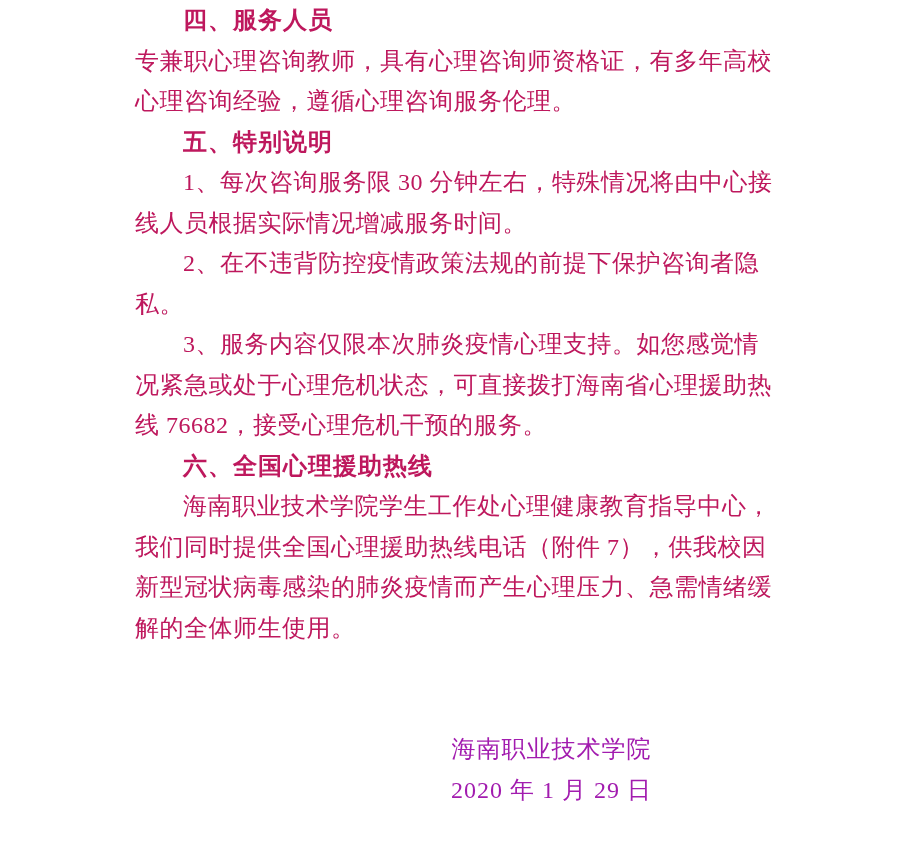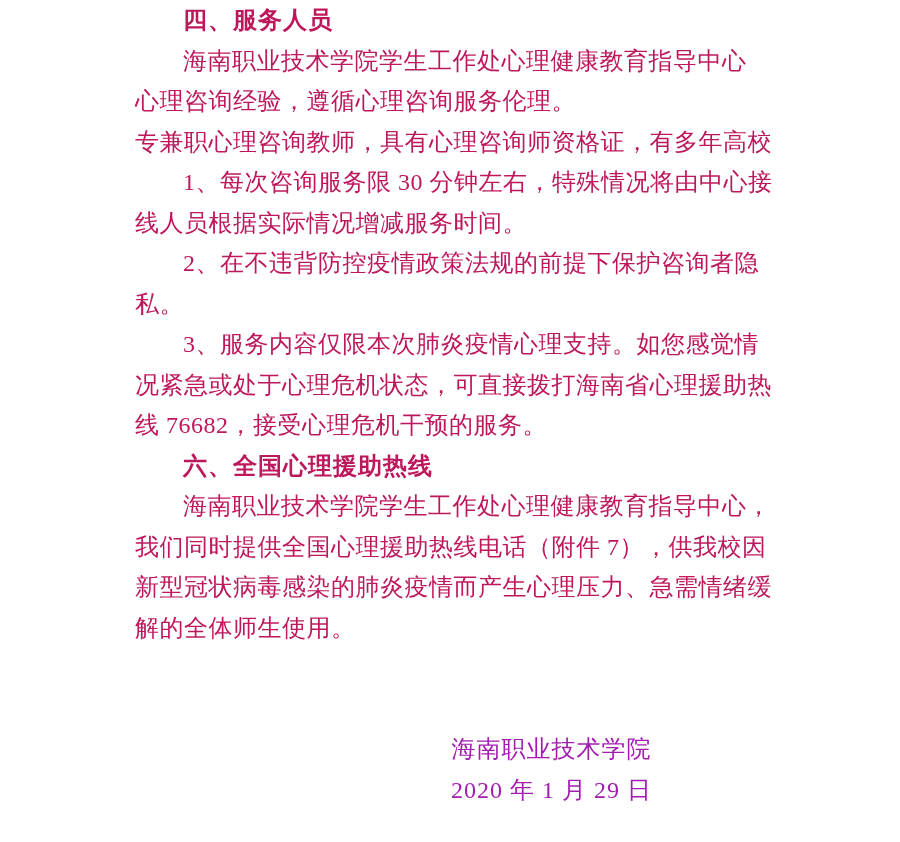--- a/index.html
+++ b/index.html
@@ -52,23 +52,23 @@
     text-align: center;
   }
 </style>
 </head>
 <body>
 
 <div class="page">
   <div class="doc">
     <div id="sections">
         <div class="line heading indent">四、服务人员</div>
-        <div class="line indent">海南职业技术学院学生工作处心理健康教育指导中心</div>
+        <div class="line">专兼职心理咨询教师，具有心理咨询师资格证，有多年高校</div>
         <div class="line">心理咨询经验，遵循心理咨询服务伦理。</div>
-        <div class="line">专兼职心理咨询教师，具有心理咨询师资格证，有多年高校</div>
+        <div class="line heading indent">五、特别说明</div>
         <div class="line indent">1、每次咨询服务限 30 分钟左右，特殊情况将由中心接</div>
         <div class="line">线人员根据实际情况增减服务时间。</div>
         <div class="line indent">2、在不违背防控疫情政策法规的前提下保护咨询者隐</div>
         <div class="line">私。</div>
         <div class="line indent">3、服务内容仅限本次肺炎疫情心理支持。如您感觉情</div>
         <div class="line">况紧急或处于心理危机状态，可直接拨打海南省心理援助热</div>
         <div class="line">线 76682，接受心理危机干预的服务。</div>
         <div class="line heading indent">六、全国心理援助热线</div>
         <div class="line indent">海南职业技术学院学生工作处心理健康教育指导中心，</div>
         <div class="line">我们同时提供全国心理援助热线电话（附件 7），供我校因</div>

